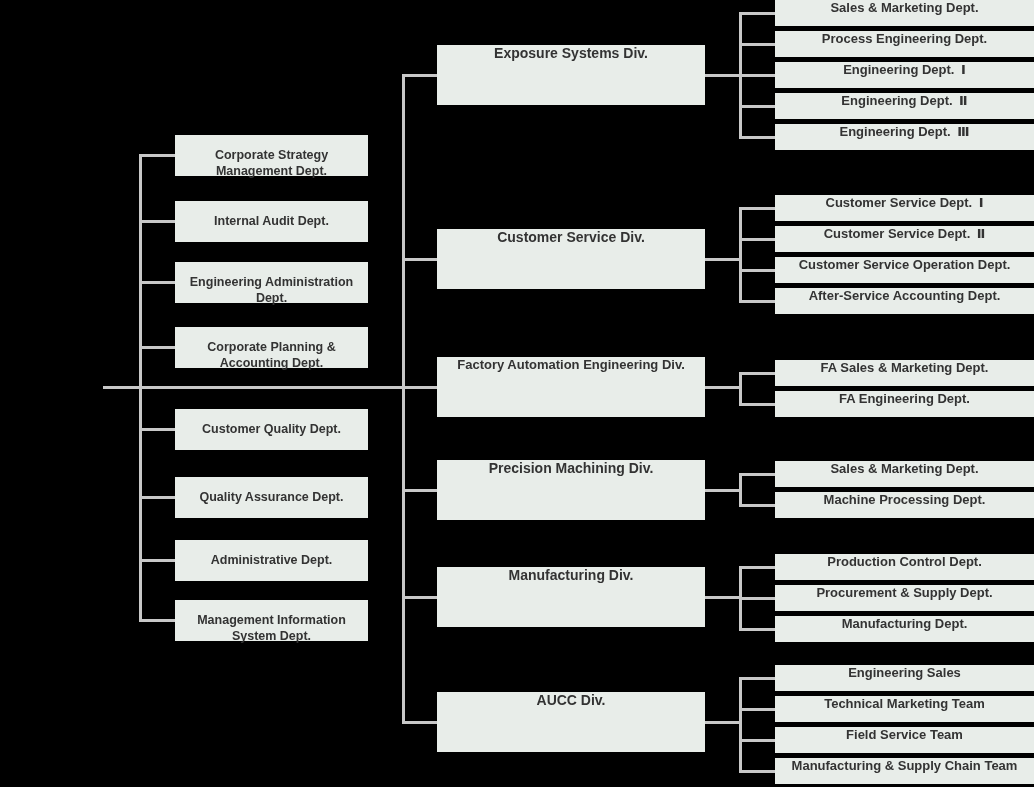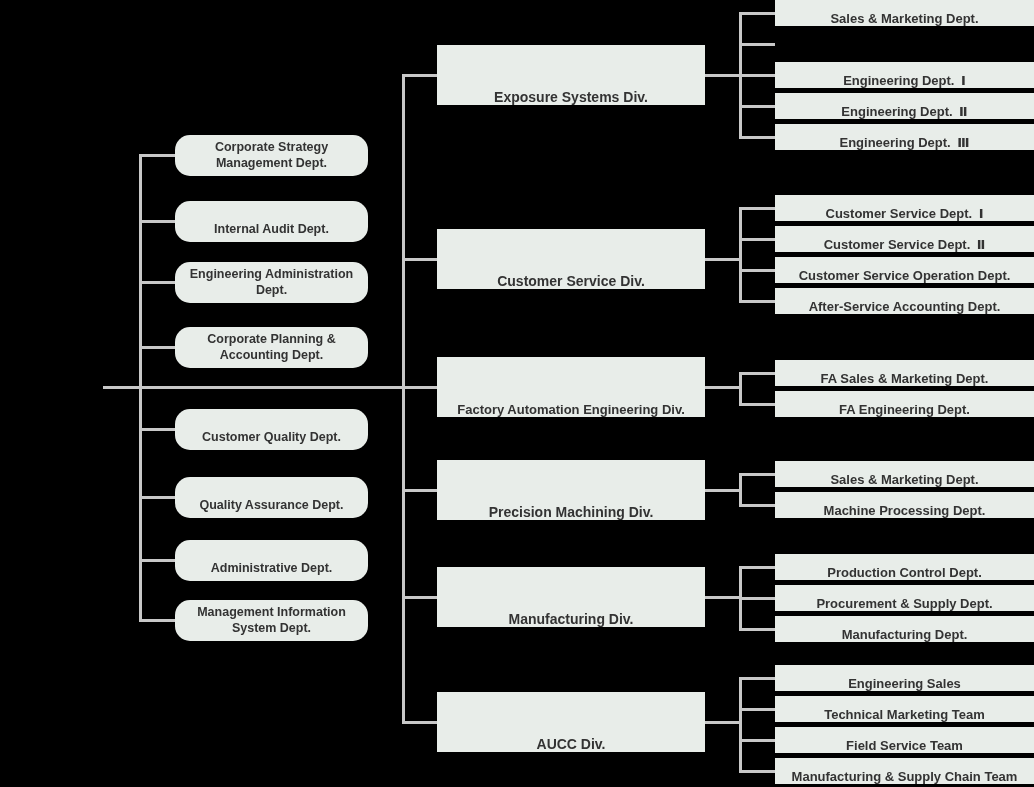--- a/index.html
+++ b/index.html
@@ -3,26 +3,26 @@
 <meta charset="utf-8">
 <style>
   html,body{margin:0;padding:0;background:#000;}
   .canvas{
     position:relative;width:1034px;height:787px;background:#000;
     font-family:"Liberation Sans","DejaVu Sans",sans-serif;
     overflow:hidden;
   }
   .line{position:absolute;background:#C8C8C8;}
   .box{
-    position:absolute;display:flex;align-items:flex-end;justify-content:center;
+    position:absolute;display:flex;align-items:flex-start;justify-content:center;
     text-align:center;background:#E8EDE9;color:#333333;font-weight:bold;
     box-sizing:border-box;
   }
   .president{left:0;top:359px;width:103px;height:58px;background:#1E5236;color:#FFFFFF;font-size:16px;}
-  .staff{left:175px;width:193px;height:41px;font-size:12.5px;line-height:1.3;padding:5px 5px;border-radius:15px;}
+  .staff{left:175px;width:193px;height:41px;font-size:12.5px;line-height:1.3;padding:12px 5px;}
   .division{left:437px;width:268px;height:60px;font-size:14px;white-space:pre;}
   .division.tight{font-size:13px;}
   .dept{left:775px;width:259px;height:26px;font-size:13px;white-space:pre;}
 </style>
 </head>
 <body>
 
 <div class="canvas">
 
   <div class="line" style="left:103px;top:386px;width:334px;height:3px;"></div>
@@ -109,20 +109,21 @@
     </div>
 
   <div class="box division" style="top:45px"><span>Exposure Systems Div.</span></div>
   <div class="box division tight" style="top:357px"><span>Factory Automation Engineering Div.</span></div>
   <div class="box division" style="top:229px"><span>Customer Service Div.</span></div>
   <div class="box division" style="top:460px"><span>Precision Machining Div.</span></div>
   <div class="box division" style="top:567px"><span>Manufacturing Div.</span></div>
   <div class="box division" style="top:692px"><span>AUCC Div.</span></div>
 
   <div class="box dept" style="top:0px"><span>Sales &amp; Marketing Dept.</span></div>
+  <div class="box dept" style="top:31px"><span>Process Engineering Dept.</span></div>
   <div class="box dept" style="top:62px"><span>Engineering Dept. Ⅰ</span></div>
   <div class="box dept" style="top:93px"><span>Engineering Dept. Ⅱ</span></div>
   <div class="box dept" style="top:124px"><span>Engineering Dept. Ⅲ</span></div>
 
   <div class="box dept" style="top:195px"><span>Customer Service Dept. Ⅰ</span></div>
   <div class="box dept" style="top:226px"><span>Customer Service Dept. Ⅱ</span></div>
   <div class="box dept" style="top:257px"><span>Customer Service Operation Dept.</span></div>
   <div class="box dept" style="top:288px"><span>After-Service Accounting Dept.</span></div>
 
   <div class="box dept" style="top:360px"><span>FA Sales &amp; Marketing Dept.</span></div>

